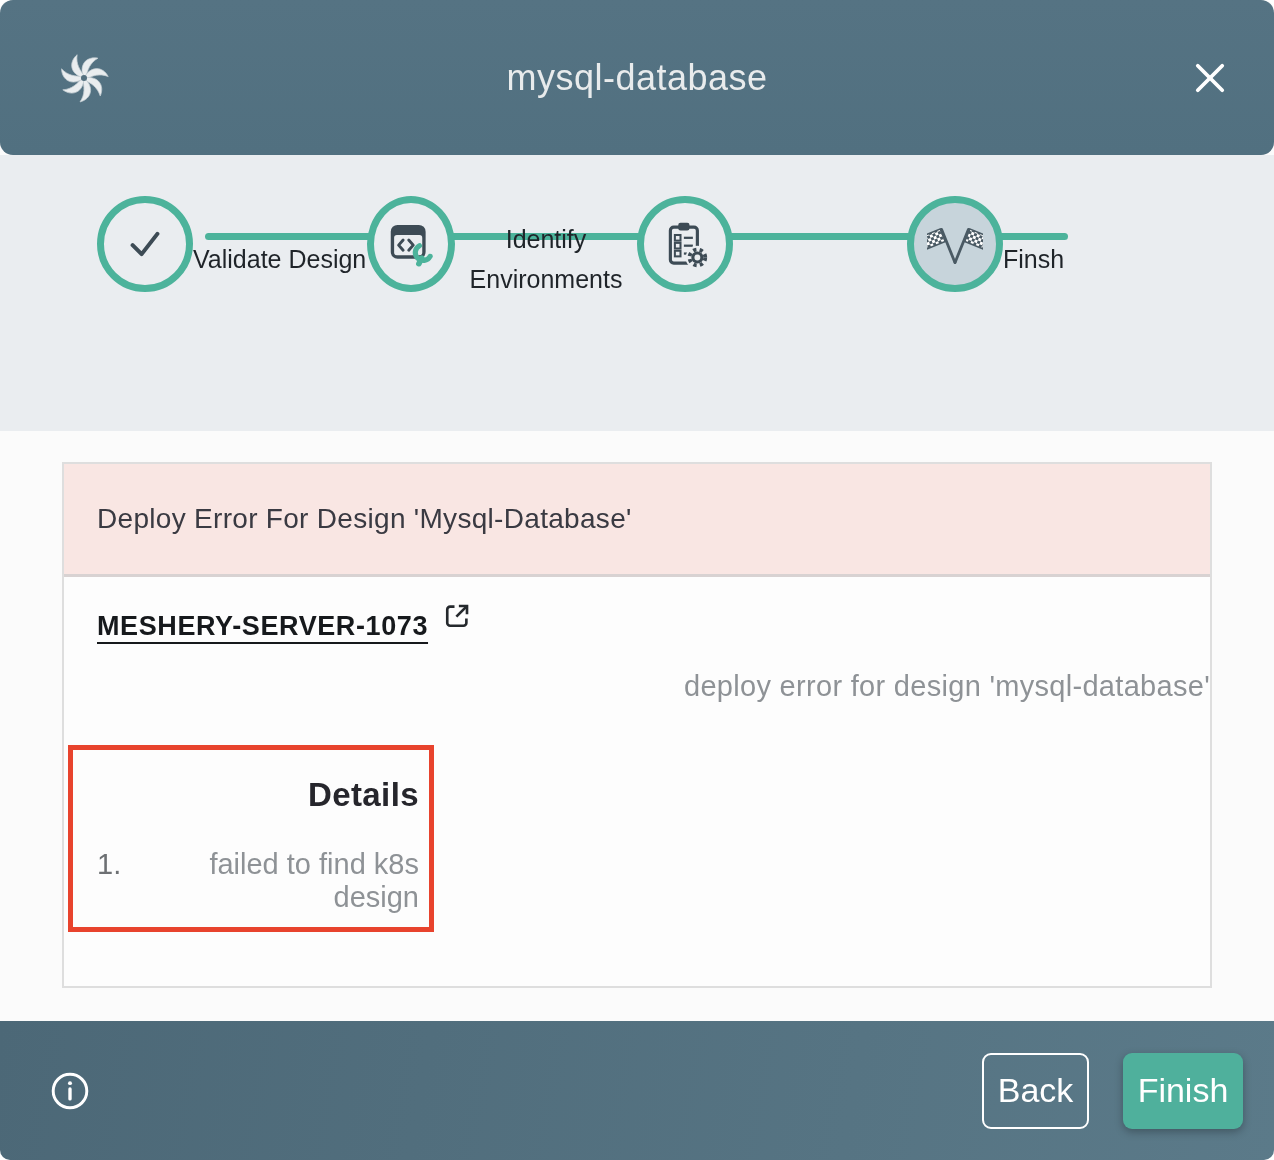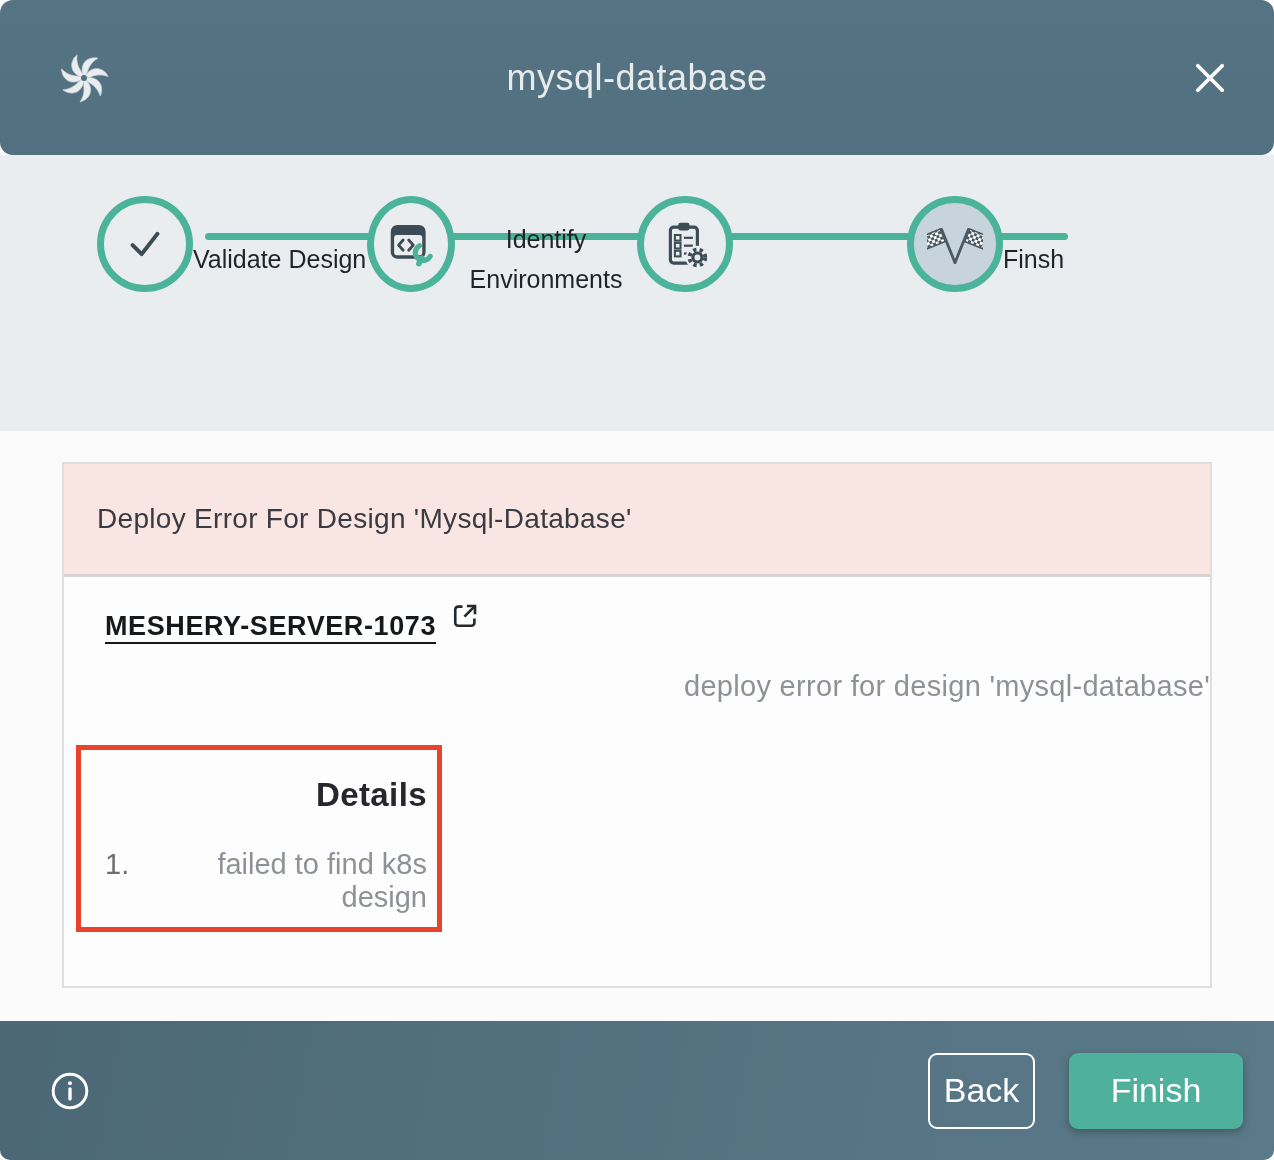--- a/index.html
+++ b/index.html
@@ -33,21 +33,21 @@
                 font-size:25px; line-height:40px; color:#1f2429; }
 
   
   .content { flex:1 1 auto; background:var(--content_bg,#fbfbfb); padding:31px 62px 0; }
   .panel { width:1150px; height:526px; background:var(--panel_bg,#fdfdfd);
            border:2px solid var(--panel_border,#dedede);text-align:right; }
   .banner { height:113px; background:var(--banner_bg,#f9e6e3);
             border-bottom:3px solid var(--banner_divider,#d8d2d2);
             display:flex; align-items:center; padding-left:33px;
             font-size:28px; color:#3a3a42; letter-spacing:0.3px; }
-  .panel-body { padding:0;margin-left:8px; }
+  .panel-body { padding:0; }
   .err-link-row { margin:34px 0 0 33px; display:flex; align-items:flex-start; }
   .err-link { font-size:27px; font-weight:bold; letter-spacing:0.6px; color:#16191c;
               text-decoration:underline; text-underline-offset:7px; text-decoration-thickness:2px;
               cursor:pointer; padding-right:8px; }
   .ext-icon { margin-left:6px; margin-top:-10px; cursor:pointer; }
   .err-summary { margin:28px 0 0 33px; font-size:29px; color:#8e9296; letter-spacing:0.3px; }
   .detail-box { margin:42px 0 0 4px; width:366px; height:187px;
                 border:5px solid var(--error_red,#e8432d); padding:26px 10px 0 24px; }
   .detail-heading { font-size:33px; font-weight:bold; color:#26262c; letter-spacing:0.4px; }
   .detail-item { margin-top:34px; font-size:29px; color:#8e9296; display:flex; }
@@ -56,21 +56,21 @@
   
   .ftr { height:139px; flex:0 0 139px;
          background:linear-gradient(100deg,#4c6877 0%,#5b7a89 100%);
          display:flex; align-items:center; padding:0 31px 0 49px; }
   .info-btn { width:42px; height:42px; cursor:pointer; }
   .ftr-spacer { flex:1 1 auto; }
   .btn { height:76px; border-radius:9px; font-size:34px; color:#ffffff;
          display:flex; align-items:center; justify-content:center; cursor:pointer;
          font-family:"Liberation Sans", sans-serif; }
   .btn-back { width:107px; background:transparent; border:2px solid #ffffff; margin-right:34px; }
-  .btn-finish { width:174px; background:var(--finish_btn,#4fb09c); border:none;
+  .btn-finish { width:120px; background:var(--finish_btn,#4fb09c); border:none;
                 box-shadow:0 3px 8px rgba(0,0,0,0.28); }
 </style>
 </head>
 <body>
 
 <div class="modal">
 
   <div class="hdr">
     <svg class="logo" viewBox="0 0 48 48">
       <g>

